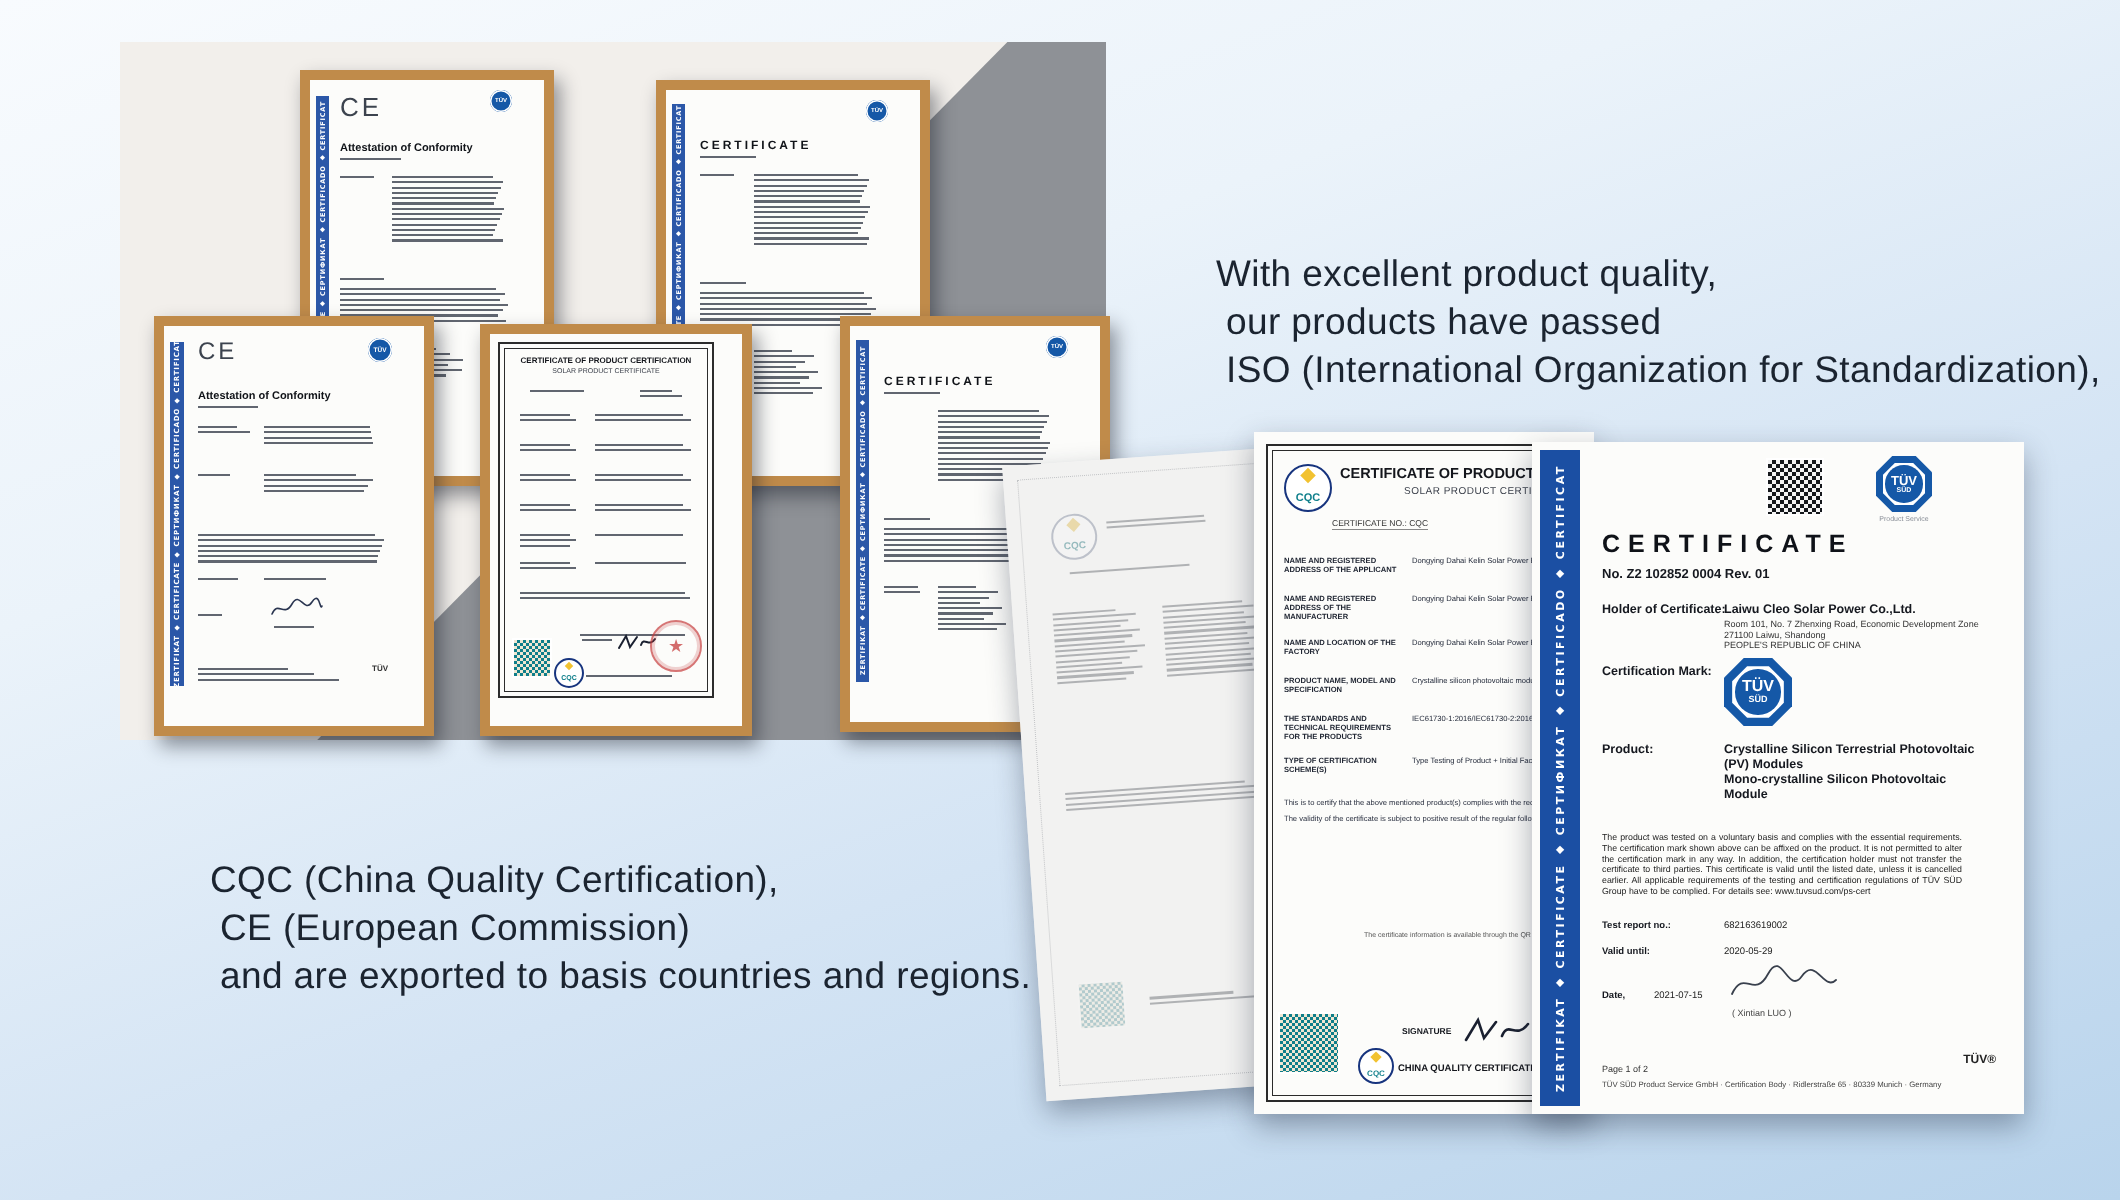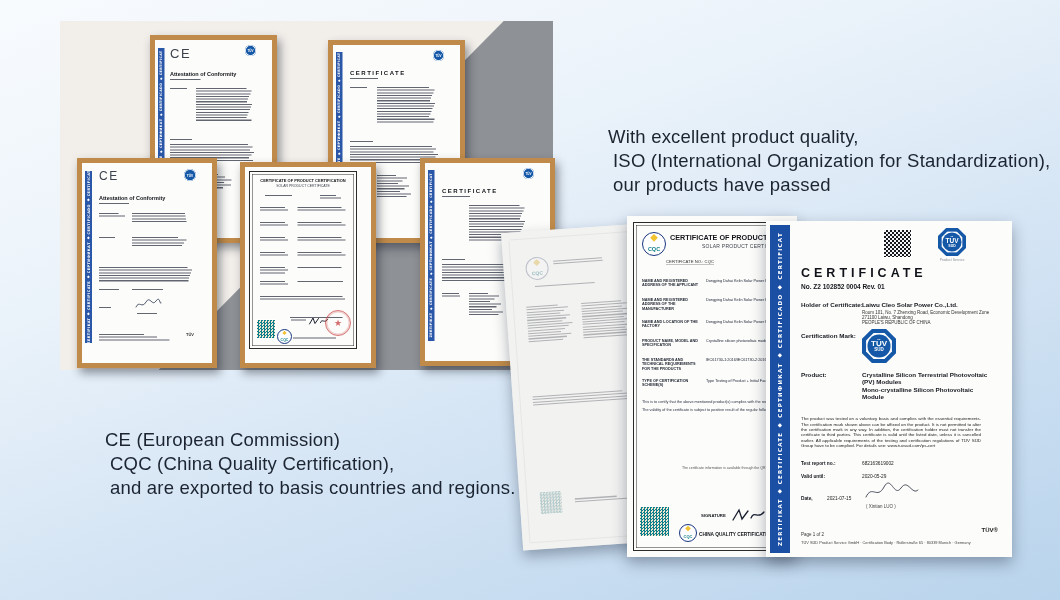--- a/index.html
+++ b/index.html
@@ -387,26 +387,26 @@
           <div class="tl" style="width: 46%;"></div>
           <div class="tl" style="width: 68%;"></div>
           <div class="tl" style="width: 59%;"></div>
         </div>
  </div>
     </div>
 </div>
 
 <div class="abs bigtext" style="left:608px;top:86px;z-index:4;margin-top:39px;">
   <div>With excellent product quality,</div>
+  <div>our products have passed</div>
   <div>ISO (International Organization for Standardization),</div>
-  <div>our products have passed</div>
 </div>
 <div class="abs bigtext" style="left:105px;top:428px;z-index:4;">
+  <div>CQC (China Quality Certification),</div>
   <div>CE (European Commission)</div>
-  <div>CQC (China Quality Certification),</div>
   <div>and are exported to basis countries and regions.</div>
 </div>
 
 <div class="abs sheet" style="left:512px;top:228px;width:142px;height:318px;z-index:5;transform:rotate(-4deg);">
  <div class="fi" style="opacity:.5;filter:grayscale(.25) contrast(.85);">
       <div class="s2" style="width:284px;height:636px;">
   <div class="abs" style="inset:14px;border:1.5px dotted #8a8f98;"></div>
   <div class="cqclogo" style="left:44px;top:52px;width:42px;height:42px;border-color:#7d8aa8;">
     <div class="dia"></div>
     <div class="ctxt" style="font-size:10px;">CQC</div>

